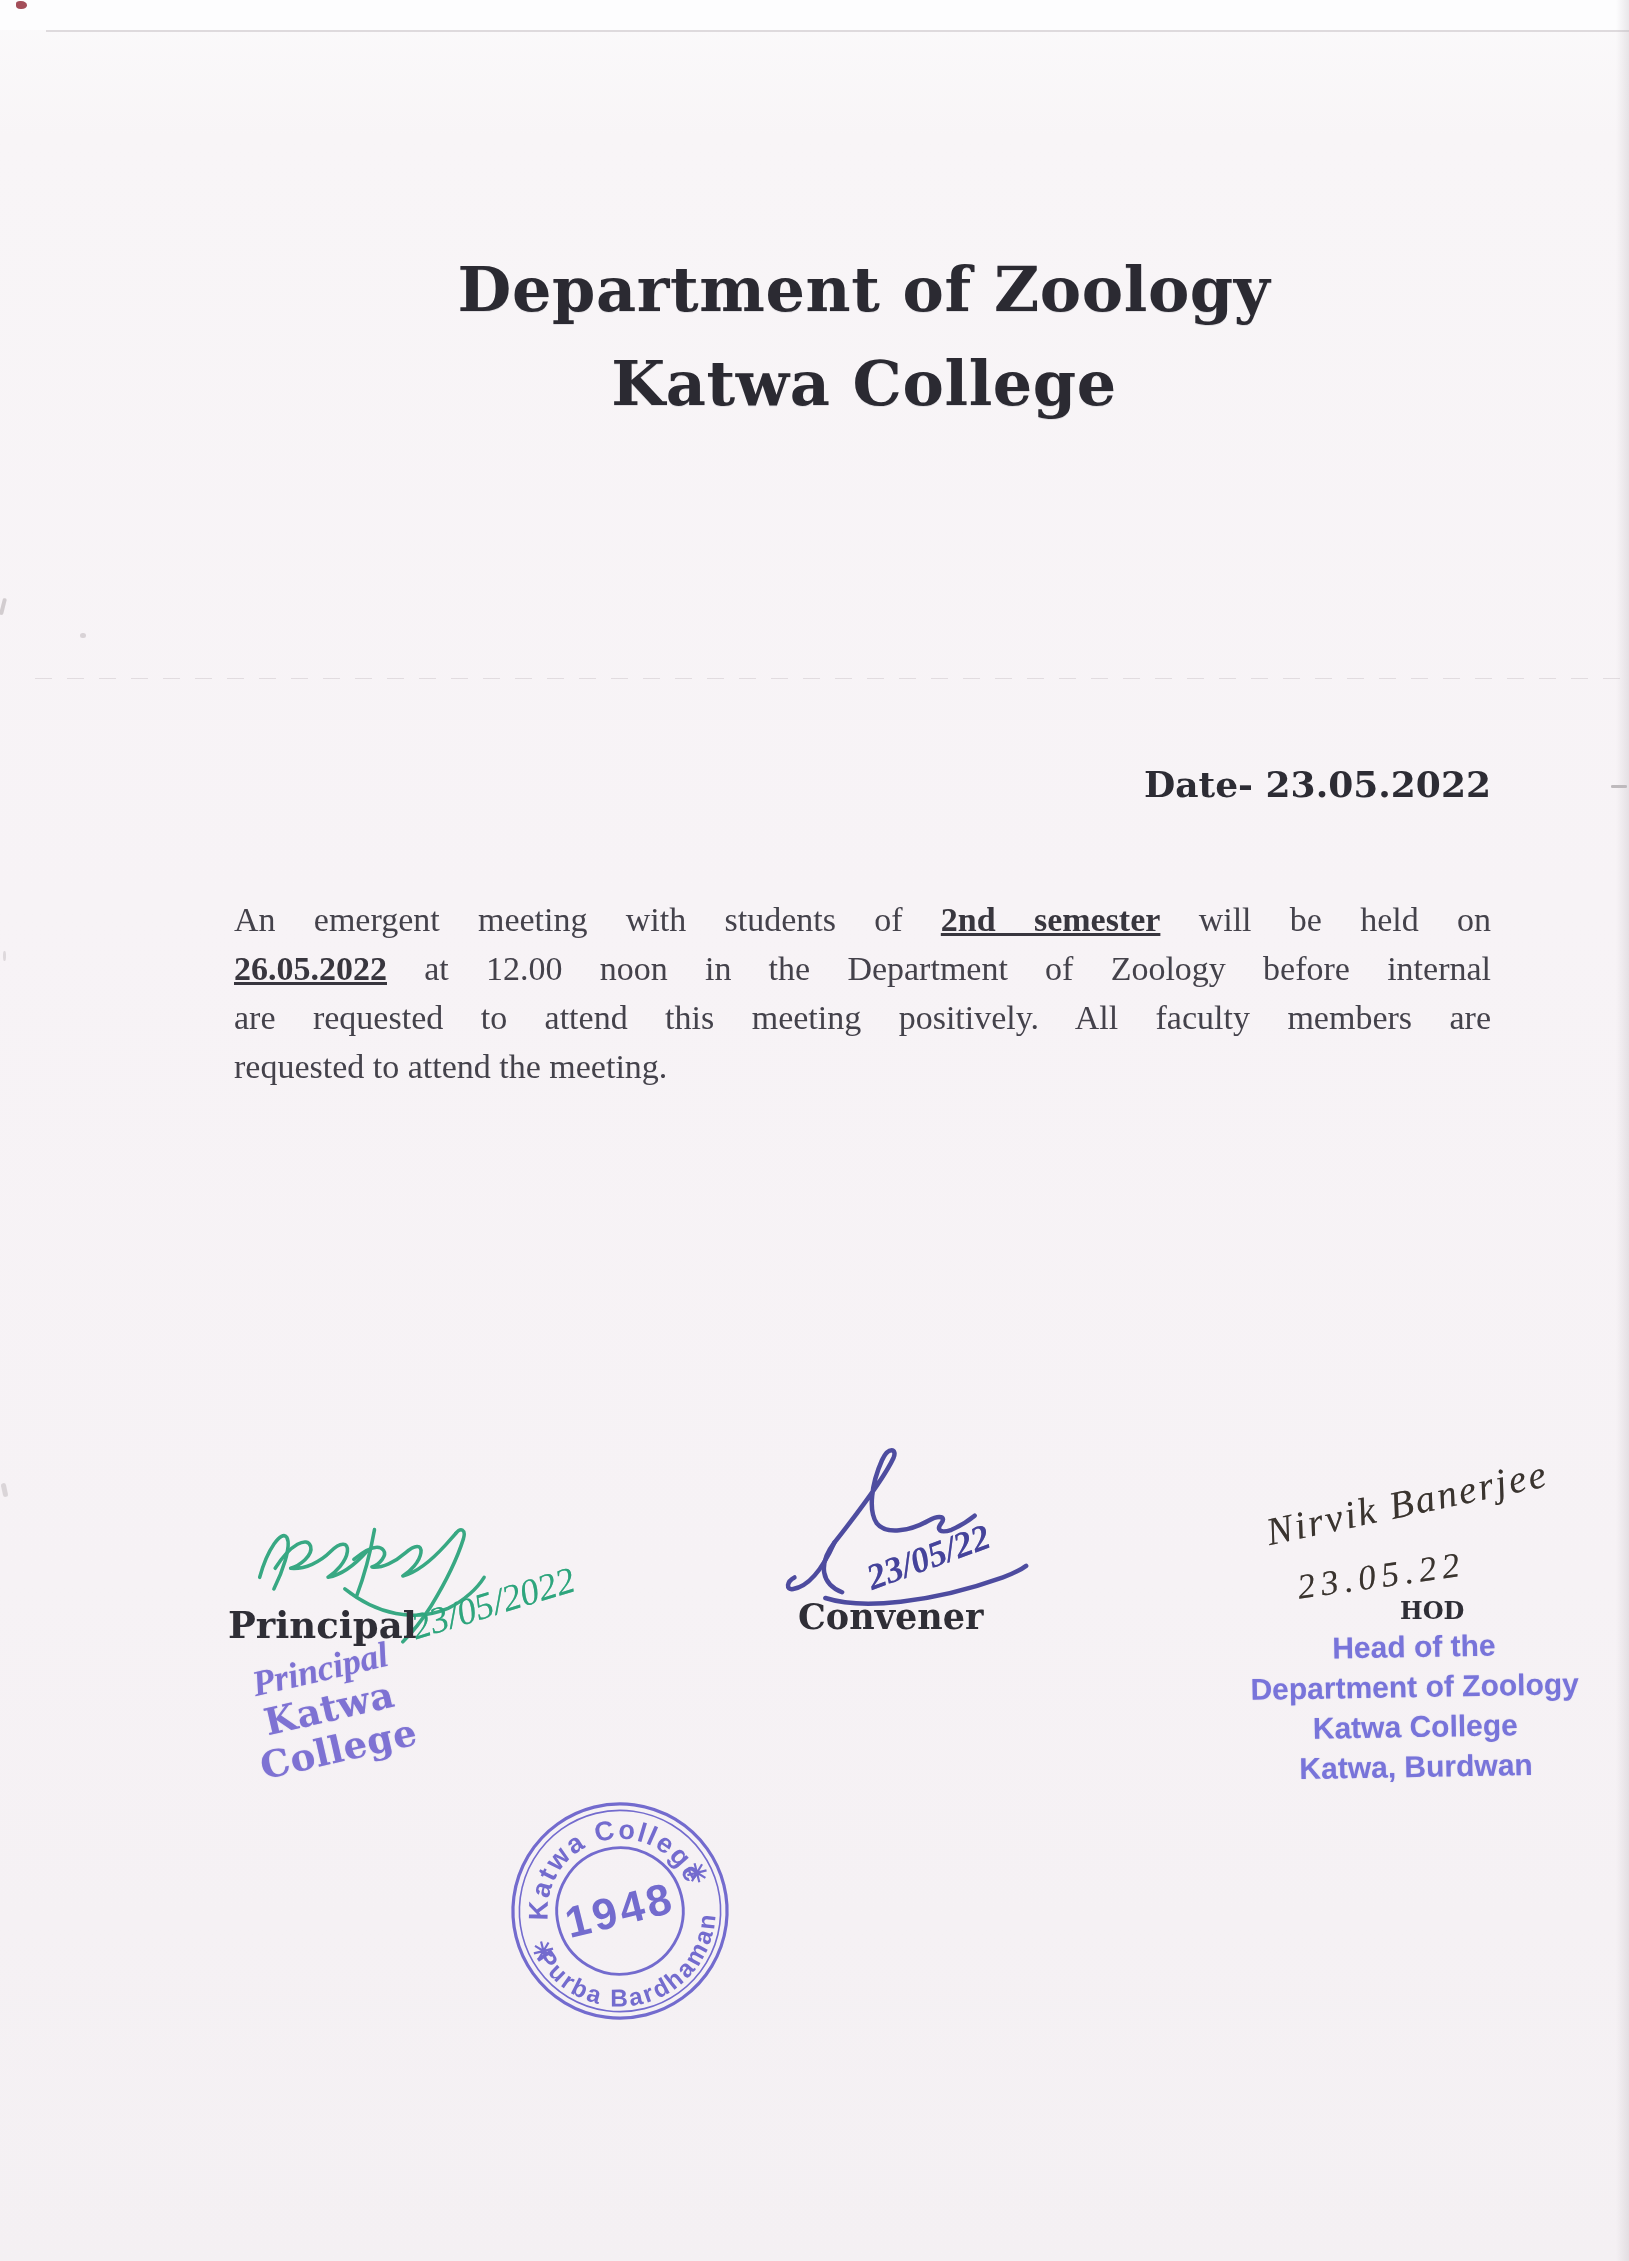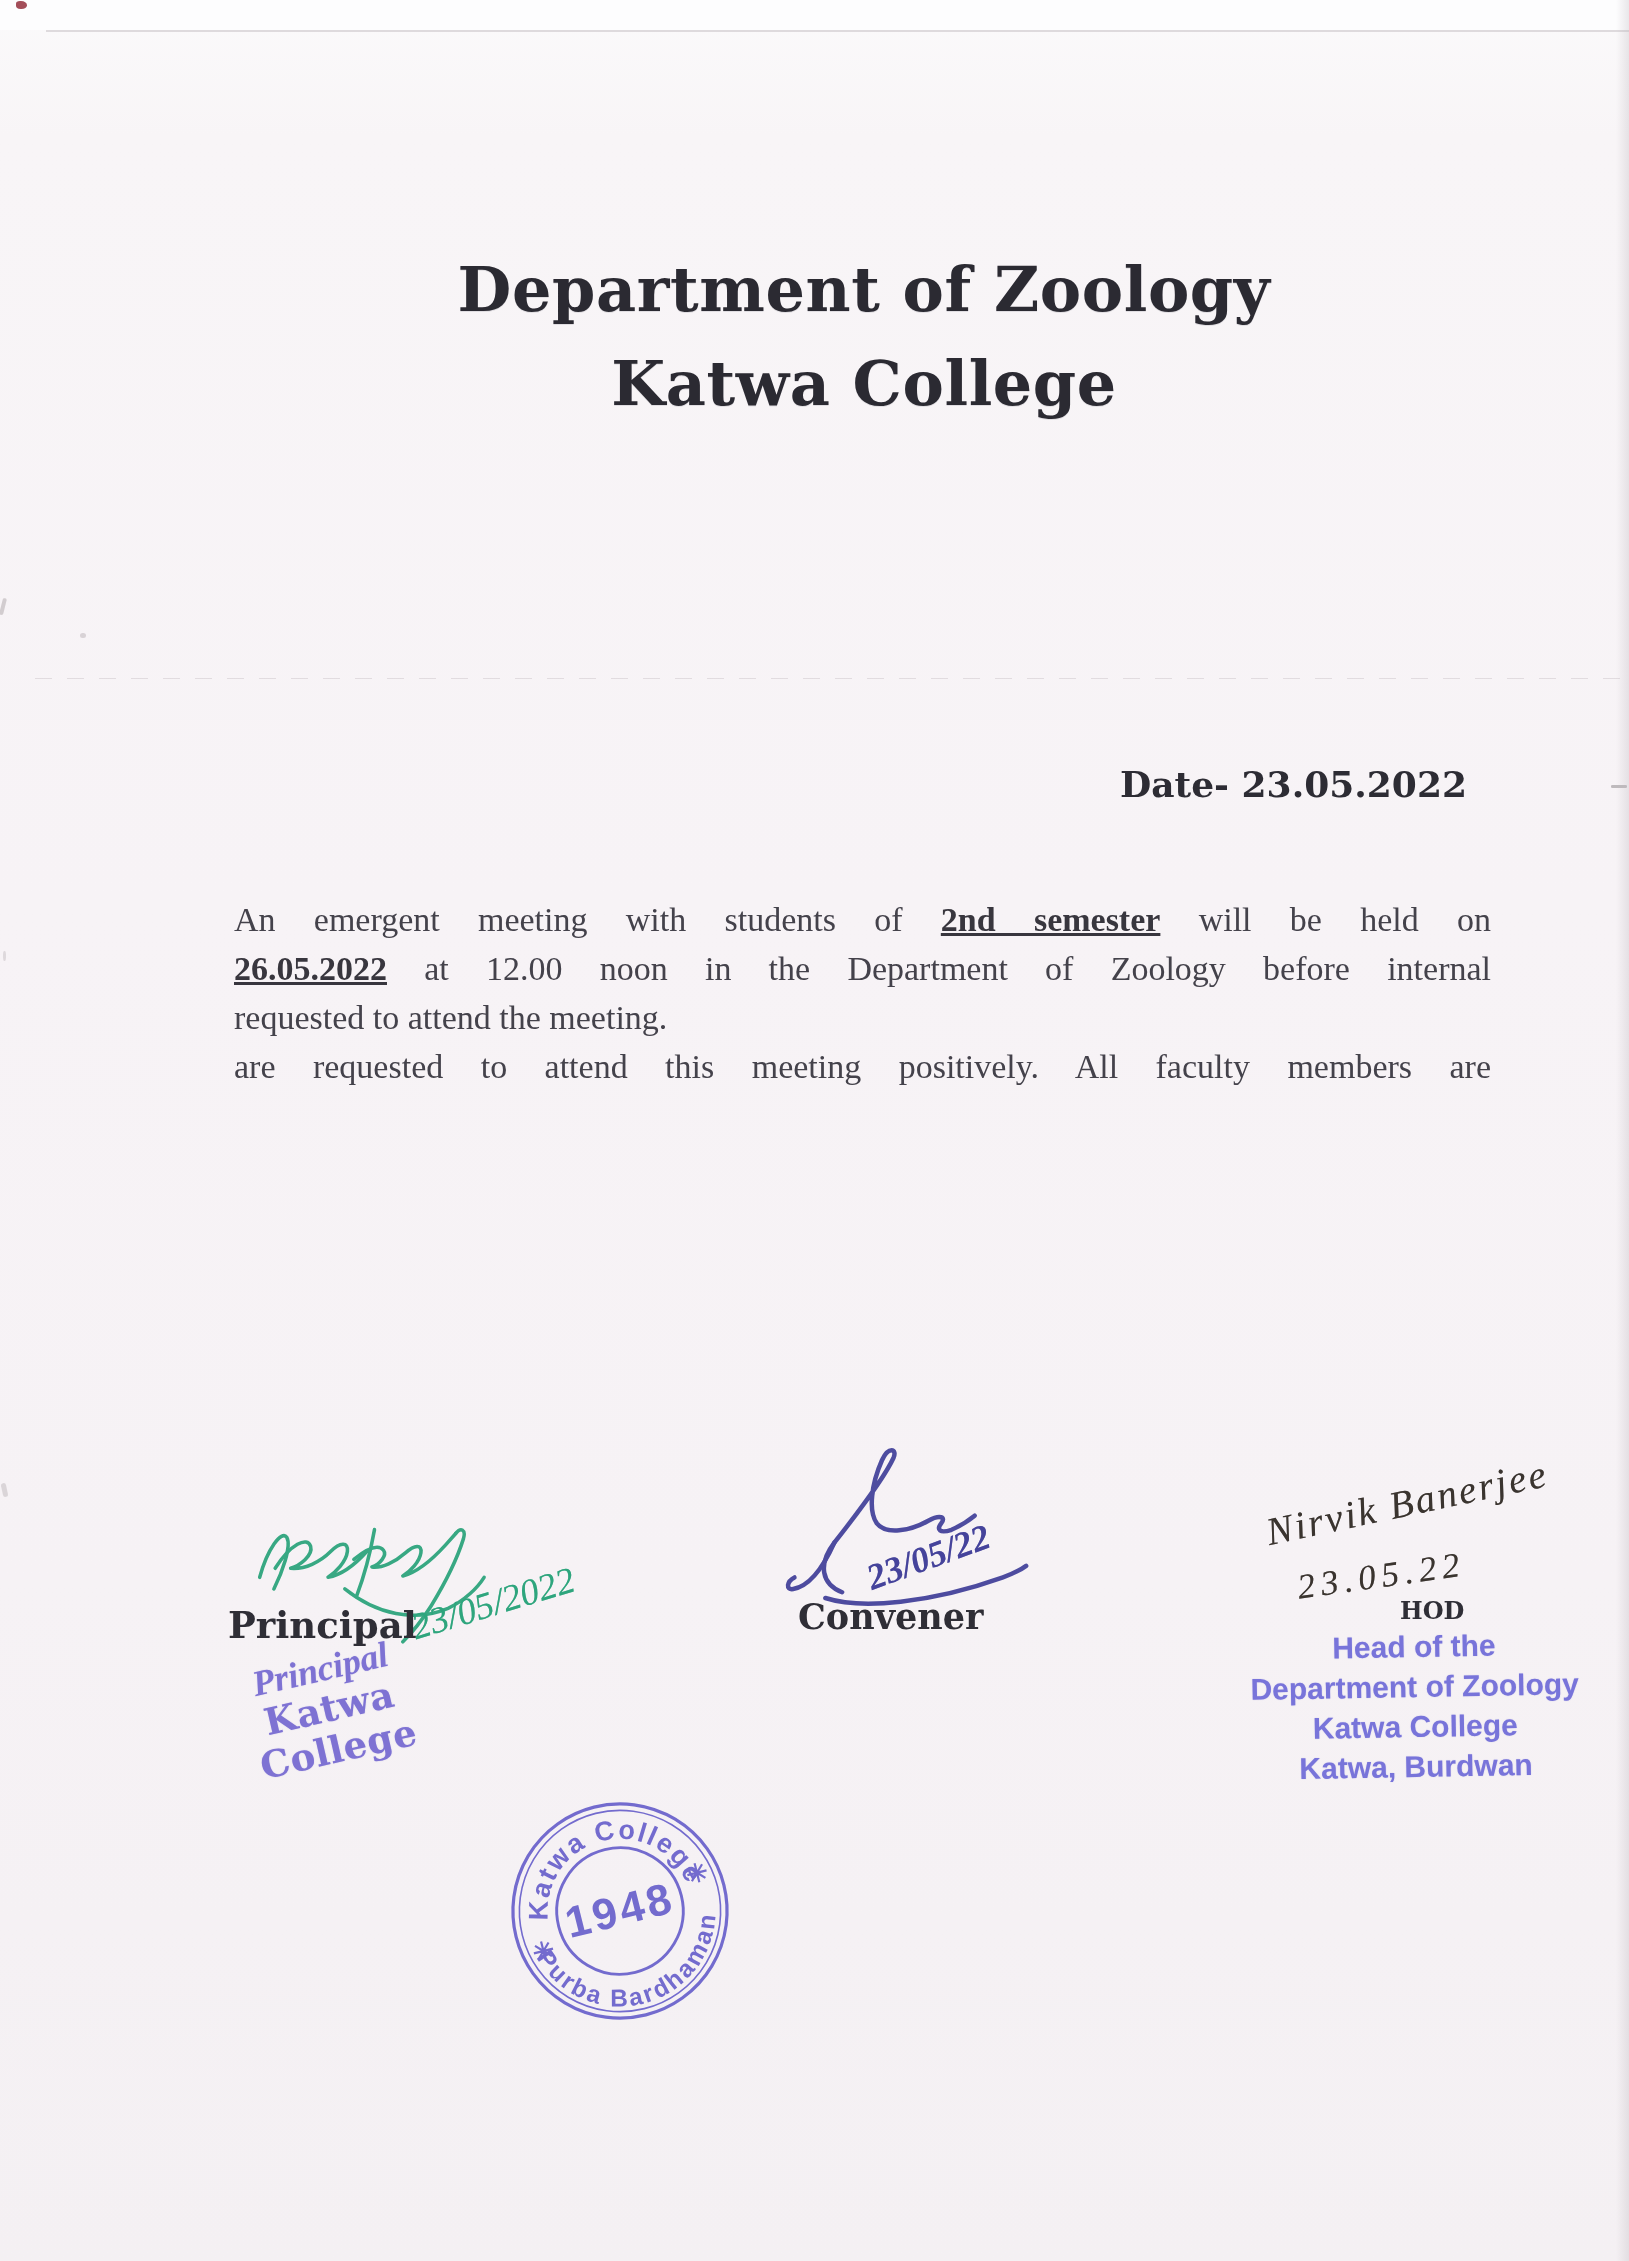--- a/index.html
+++ b/index.html
@@ -33,21 +33,21 @@
     text-shadow:0 1.3px 0 rgba(60,60,70,.12);
   }
   .title-1{top:259px;font-size:62px;}
   .title-2{top:353px;font-size:62px;}
   .notice{
     position:absolute;left:219px;top:594px;width:1290px;text-align:center;
     font-family:"Liberation Sans", sans-serif;font-weight:bold;
     font-size:41px;color:#3e3d44;letter-spacing:1.3px;
   }
   .date-line{
-    position:absolute;left:1096px;top:763px;width:395px;text-align:center;
+    position:absolute;left:1096px;top:763px;width:395px;text-align:right;
     font-family:"DejaVu Serif", serif;font-weight:bold;
     font-size:36px;color:#2d2c34;
   }
   .body-par{
     position:absolute;left:234px;top:895px;width:1257px;
     font-size:34px;line-height:49px;color:#44424b;
     font-family:"Liberation Serif", serif;
   }
   .body-line{white-space:normal;}
   .body-line.just{text-align:justify;text-align-last:justify;}
@@ -107,22 +107,22 @@
   <div class="right-shade"></div>
 
   <div class="title title-1">Department of Zoology</div>
   <div class="title title-2">Katwa College</div>
 
   <div class="date-line">Date- 23.05.2022</div>
 
   <div class="body-par">
       <div class="body-line just"><span>An emergent meeting with students of </span><span class="b">2nd semester</span><span> will be held on</span></div>
       <div class="body-line just"><span class="b">26.05.2022</span><span> at 12.00 noon in the Department of Zoology before internal</span></div>
+      <div class="body-line just"><span>are requested to attend this meeting positively. All faculty members are</span></div>
       <div class="body-line"><span>requested to attend the meeting.</span></div>
-      <div class="body-line just"><span>are requested to attend this meeting positively. All faculty members are</span></div>
     </div>
 
   <svg class="ink-svg" style="left:248px;top:1518px;" width="242" height="158" viewBox="0 0 375 245">
     <g fill="none" stroke="#2ea57d" stroke-width="5.5" stroke-linecap="round" stroke-linejoin="round" opacity="0.95">
       <path d="M18 92 C30 48 52 18 60 30 C68 44 52 86 40 110"></path>
       <path d="M42 78 C66 40 92 28 97 44 C101 58 80 74 66 78 C88 80 112 68 128 52 C142 38 156 36 154 52 C152 68 136 84 124 92 C146 88 168 70 184 52"></path>
       <path d="M196 18 C190 52 180 90 168 122"></path>
       <path d="M164 64 C184 48 202 40 210 50 C216 58 204 72 192 76 C208 78 228 68 244 54 C258 42 270 40 268 54 C266 68 252 82 240 90 C262 84 286 64 306 42 L322 24"></path>
       <path d="M322 24 C330 14 338 18 334 32 C324 64 306 100 284 136 C270 158 254 178 240 192"></path>
       <path d="M150 110 C200 150 258 162 310 140 C336 128 356 108 366 92"></path>

